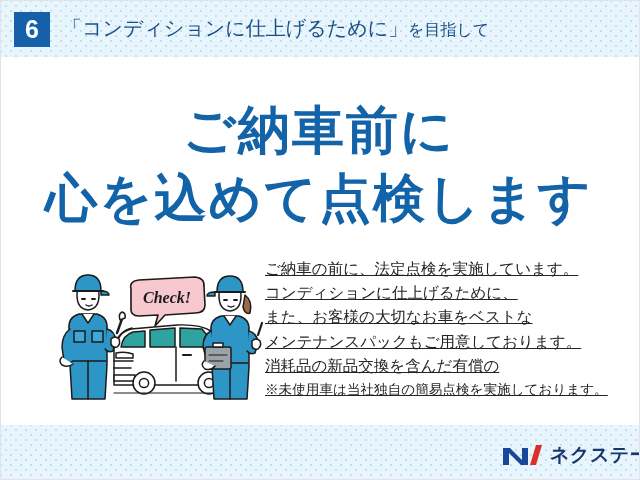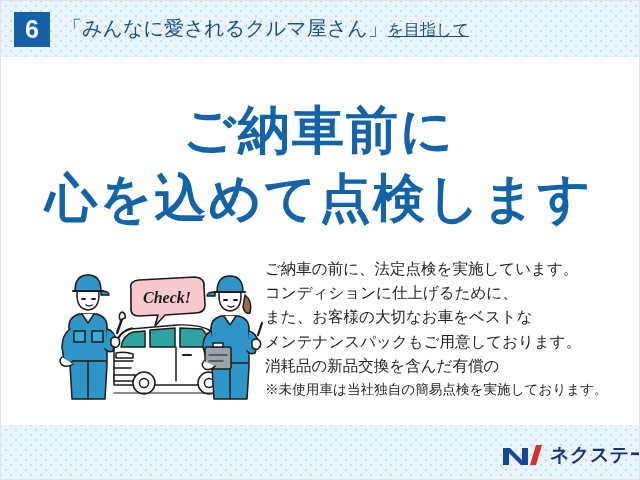--- a/index.html
+++ b/index.html
@@ -54,21 +54,20 @@
     position: absolute;
     left: 61px;
     top: 14px;
     font-size: 20px;
     color: #1a4f86;
     white-space: nowrap;
     letter-spacing: 0px;
   }
   #header-title .sub {
     font-size: 16px;
-    text-decoration: underline;
   }
 
   
   .hero {
     position: absolute;
     width: 636px;
     text-align: center;
     color: #1263a8;
     font-weight: bold;
     letter-spacing: 2px;
@@ -80,20 +79,21 @@
   
   #body-copy {
     position: absolute;
     left: 264px;
     top: 256px;
     width: 350px;
     color: #242424;
     font-size: 15.5px;
     line-height: 24.2px;
     letter-spacing: 0px;
+    text-decoration: underline;
   }
   #body-copy .note {
     font-size: 13.6px;
     line-height: 22px;
     display: block;
     margin-top: 1px;
   }
   #body-copy .ln { display: block; white-space: nowrap; }
 
   
@@ -127,21 +127,21 @@
 </head>
 <body>
 
 <div id="canvas">
 
   <div id="header-band" class="dot-band"></div>
 
   <div id="step-badge">6</div>
 
   <div id="header-title">
-    <span>「みんなに愛されるクルマ屋さん」</span><span class="sub">を目指して</span>
+    <span>「コンディションに仕上げるために」</span><span class="sub">を目指して</span>
   </div>
 
   <div id="hero-line1" class="hero">ご納車前に</div>
   <div id="hero-line2" class="hero">心を込めて点検します</div>
 
   <div id="body-copy">
     <span class="ln">ご納車の前に、法定点検を実施しています。</span>
     <span class="ln">コンディションに仕上げるために、</span>
     <span class="ln">また、お客様の大切なお車をベストな</span>
     <span class="ln">メンテナンスパックもご用意しております。</span>

